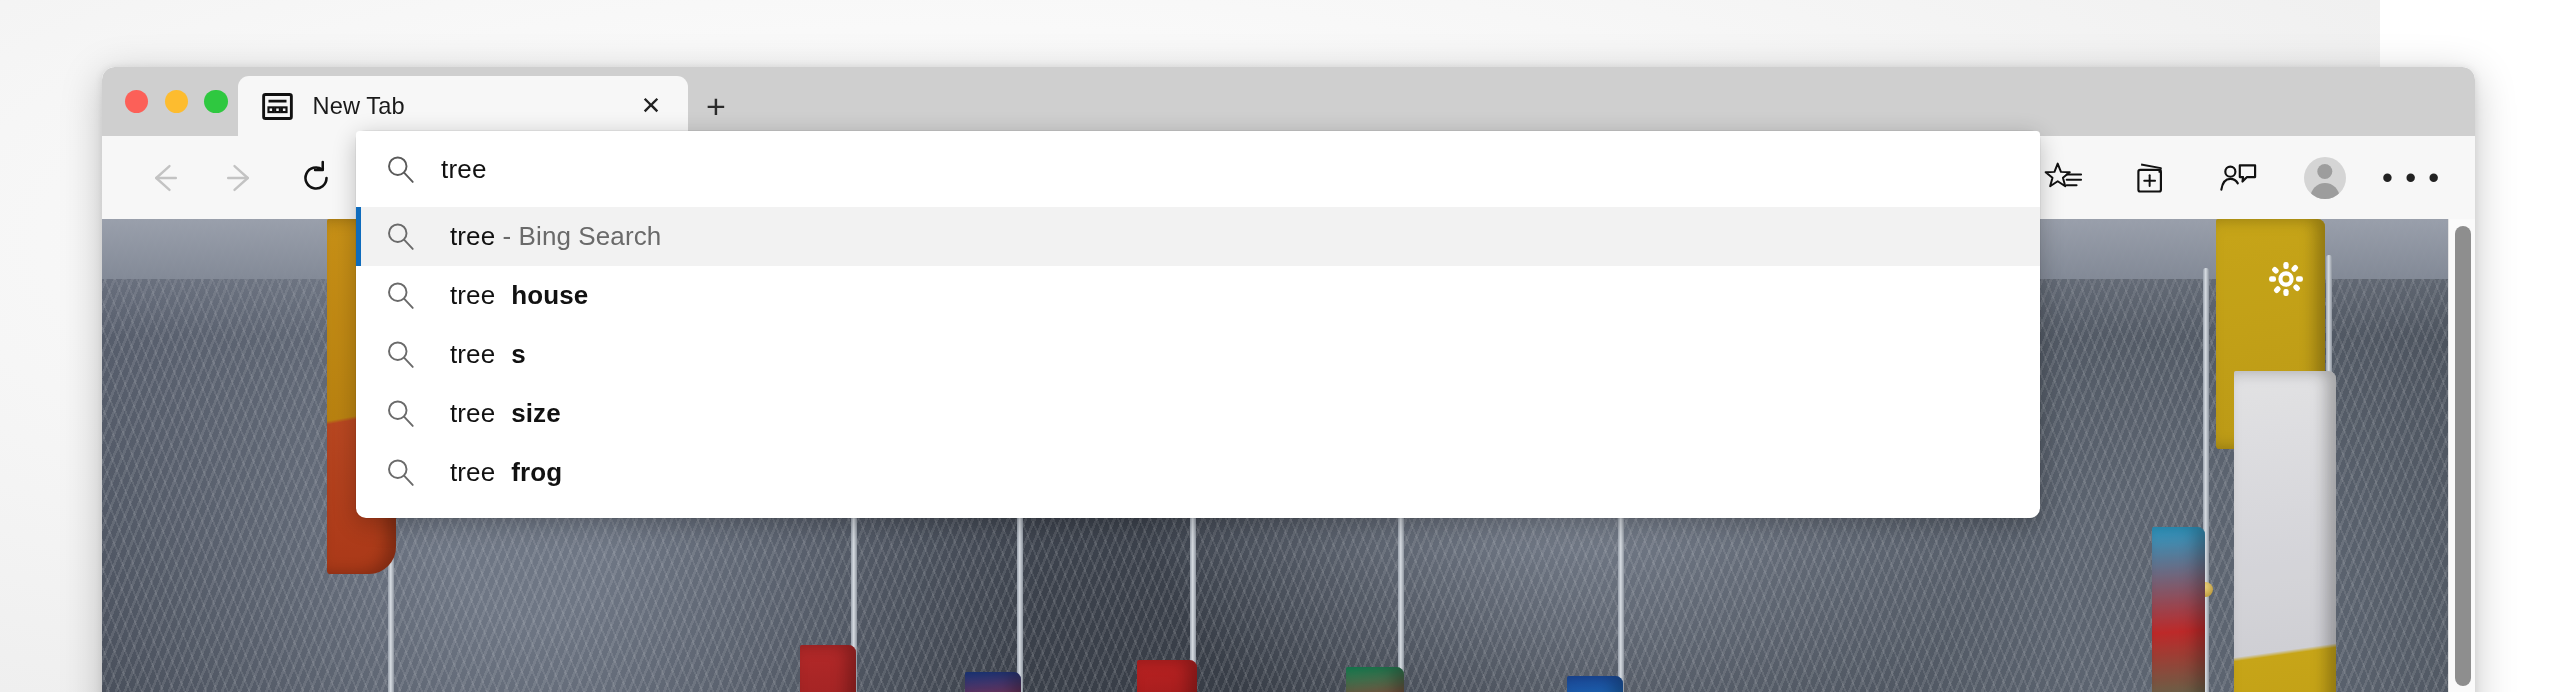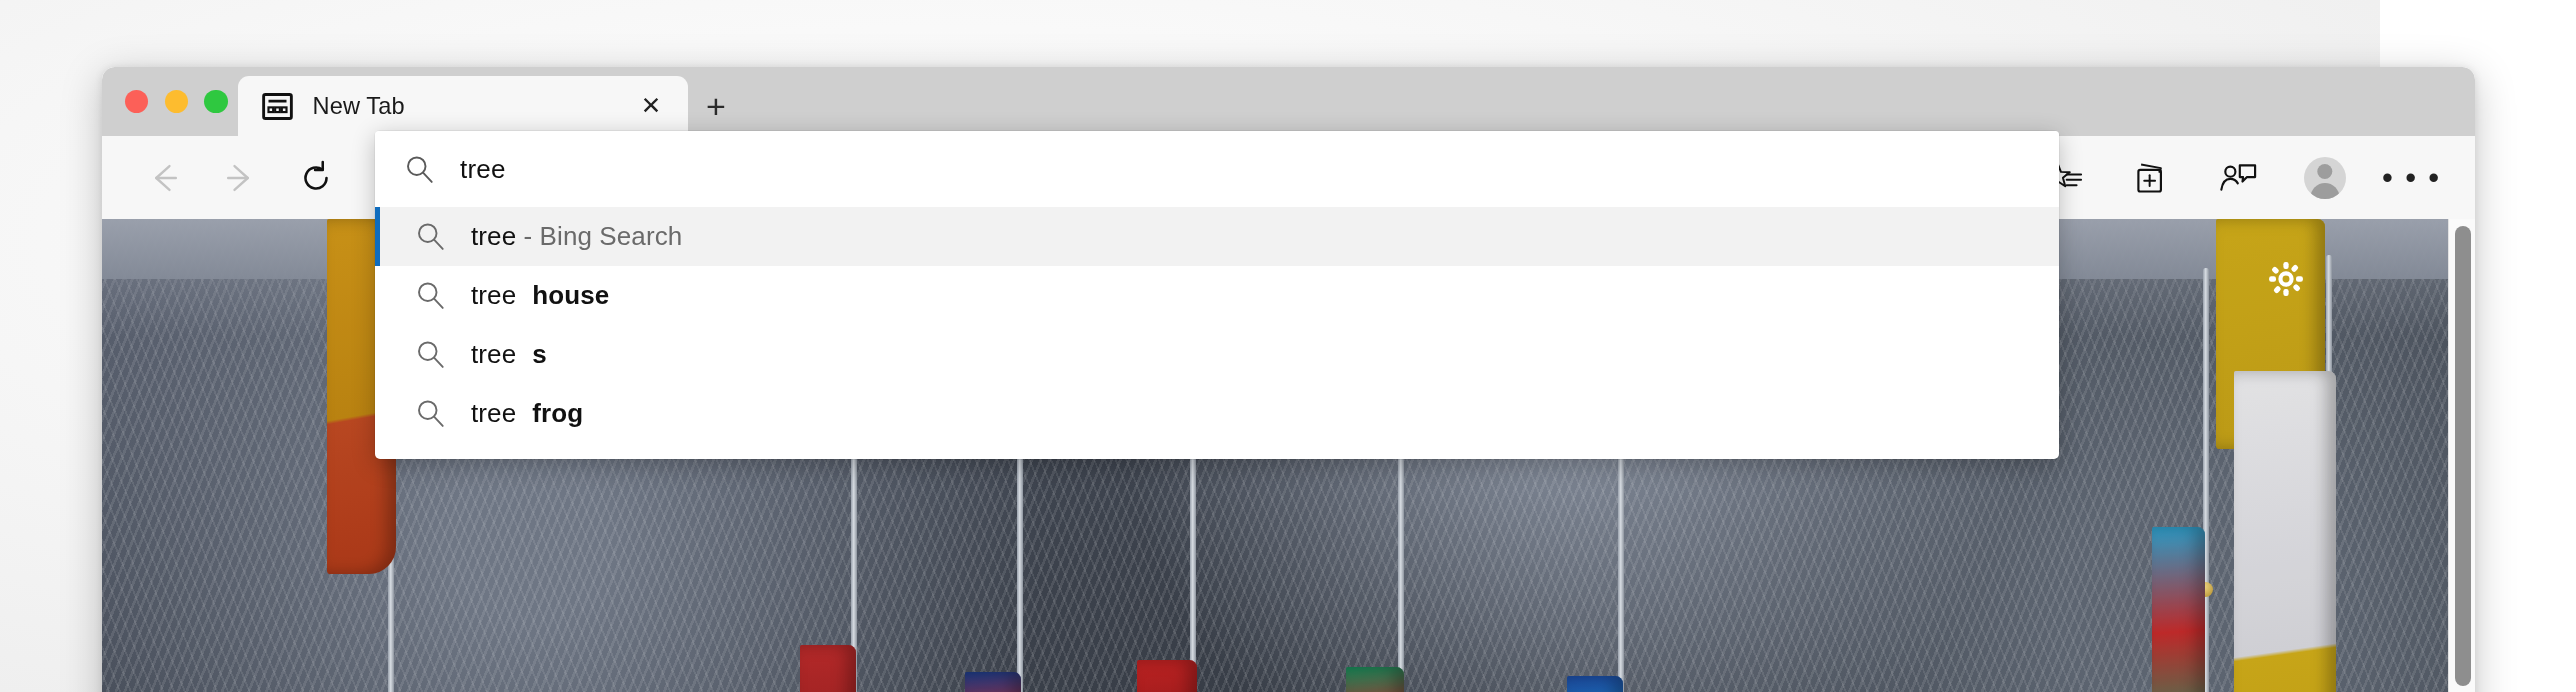--- a/index.html
+++ b/index.html
@@ -215,25 +215,25 @@
     position: absolute;
     left: 6.3px; top: 7.3px;
     width: 15.4px; height: 460px;
     border-radius: 8.2px;
     background: #8e8e8e;
   }
 
   
   #omnibox-dropdown {
     position: absolute;
-    left: 375px;
+    left: 356px;
     top: 131px;
     width: 1684px;
     background: #ffffff;
-    border-radius: 5px;
+    border-radius: 10px;
     box-shadow: 0 5.4px 23.6px rgba(0,0,0,.24), 0 0 0 0.9px rgba(0,0,0,.05);
     z-index: 40;
     padding-bottom: 16.3px;
   }
 
   #omnibox-input-row {
     display: flex;
     align-items: center;
     height: 76px;
     padding-left: 29px;
@@ -246,22 +246,22 @@
     font-size: 26px;
     color: #111;
     letter-spacing: 0.2px;
   }
 
   .suggestion {
     position: relative;
     display: flex;
     align-items: center;
     height: 59px;
-    padding-left: 40px;
-    gap: 25px;
+    padding-left: 29px;
+    gap: 34px;
     cursor: default;
   }
   .suggestion.selected { background: #f2f2f2; }
   .suggestion.selected::before {
     content: "";
     position: absolute;
     left: 0; top: 0;
     width: 5.4px; height: 59px;
     background: #0f6cbd;
   }
@@ -477,20 +477,29 @@
           </span>
           <span class="sug-text">tree<b>s</b></span>
         </div>
         <div class="suggestion">
           <span class="mag">
             <svg width="31" height="31" viewBox="0 0 34 34" fill="none">
               <circle cx="14" cy="13.4" r="9.6" stroke="#6a6a6a" stroke-width="2.1"></circle>
               <line x1="20.9" y1="20.5" x2="30.4" y2="30.6" stroke="#6a6a6a" stroke-width="2.1" stroke-linecap="round"></line>
             </svg>
           </span>
+          <span class="sug-text">tree<b>size</b></span>
+        </div>
+        <div class="suggestion">
+          <span class="mag">
+            <svg width="31" height="31" viewBox="0 0 34 34" fill="none">
+              <circle cx="14" cy="13.4" r="9.6" stroke="#6a6a6a" stroke-width="2.1"></circle>
+              <line x1="20.9" y1="20.5" x2="30.4" y2="30.6" stroke="#6a6a6a" stroke-width="2.1" stroke-linecap="round"></line>
+            </svg>
+          </span>
           <span class="sug-text">tree<b>frog</b></span>
         </div>
       </div>
 
   </div>
 
 </div>
 
 
 </body></html>

